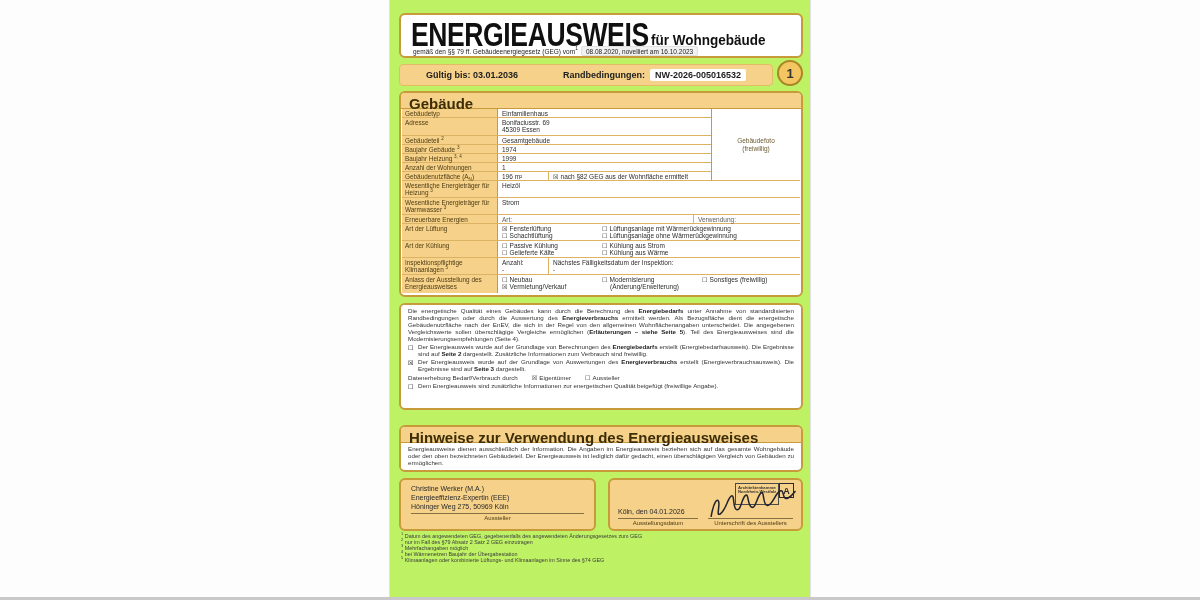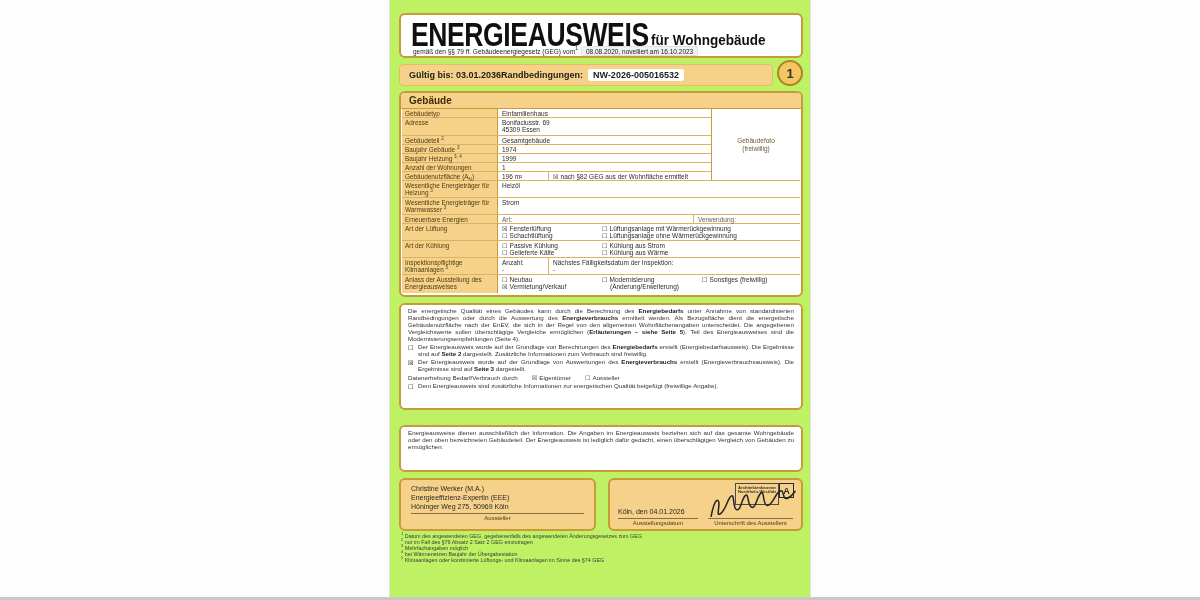--- a/index.html
+++ b/index.html
@@ -3,30 +3,30 @@
 <meta charset="utf-8">
 <style>
   * { box-sizing: border-box; margin: 0; padding: 0; }
   html,body { width:1200px; height:600px; background:#fdfdfd; font-family:"Liberation Sans", sans-serif; position:relative; overflow:hidden; -webkit-text-size-adjust:none; }
   .page { position:absolute; left:389px; top:0; width:422px; height:600px; background:#bef264; border-left:1px solid #e2e2e2; border-right:1px solid #e2e2e2; }
   .ghost-circle { position:absolute; left:728px; top:-30px; width:42px; height:42px; border-radius:50%; background:#e9e9e9; }
   .bottom-edge { position:absolute; left:0; top:597px; width:1200px; height:3px; background:#c9c9c9; }
 
   .panel { position:absolute; border:2px solid #c89b3a; border-radius:6px; background:#fff; overflow:hidden; }
   .panel.tan { background:#f5d189; }
-  .strip { background:#f5d189; border-bottom:1px solid #c89b3a; height:16px; padding:2px 8px 0 8px; font-size:10px; font-weight:bold; color:#3d2d06; }
+  .strip { background:#f5d189; border-bottom:1px solid #c89b3a; height:16px; padding:2px 8px 0 8px; font-size:15px; font-weight:bold; color:#3d2d06; }
 
   
   .hdr-title { position:absolute; left:10px; top:0px; font-size:34px; font-weight:bold; color:#101010; letter-spacing:-0.5px; transform:scaleX(0.78); transform-origin:left top; white-space:nowrap; }
   .hdr-sub-title { position:absolute; left:250px; top:16px; font-size:15px; font-weight:bold; color:#101010; transform:scaleX(0.9); transform-origin:left top; white-space:nowrap; }
   .hdr-law { position:absolute; left:12px; top:31px; font-size:6.5px; color:#222; white-space:nowrap; }
   .hdr-law sup { font-size:5px; }
   .law-chip { display:inline-block; background:#f1f1f1; border:1px solid #e0e0e0; border-radius:2px; padding:0.5px 4px; margin-left:3px; }
 
-  .valid-band { position:absolute; left:398px; top:64px; width:374px; height:22px; background:#f5d189; border:1px solid #e3bd66; border-radius:4px; display:flex; align-items:center; padding:0 9px; }
+  .valid-band { position:absolute; left:398px; top:64px; width:374px; height:22px; background:#f5d189; border:1px solid #e3bd66; border-radius:4px; display:flex; align-items:center; justify-content:space-between; padding:0 26px; }
   .valid-left { font-size:9px; font-weight:bold; color:#1d1d1d; }
   .reg-group { font-size:9px; font-weight:bold; color:#1d1d1d; display:flex; align-items:center; gap:5px; }
   .reg-chip { background:#fff; border-radius:2px; padding:1px 5px; font-weight:bold; color:#1d1d1d; }
   .page-badge { position:absolute; left:776px; top:60px; width:26px; height:26px; border-radius:50%; background:#f3c661; border:2px solid #ab8526; display:flex; align-items:center; justify-content:center; font-size:13px; font-weight:bold; color:#343434; }
 
   
   .tbl { position:absolute; left:1px; right:1px; top:16px; }
   .row { display:flex; border-bottom:1px solid #dcb264; }
   .row.last { border-bottom:none; }
   .lc { width:96px; flex:0 0 96px; background:#f5d189; border-right:1px solid #c89b3a; padding:1px 3px; font-size:6.4px; line-height:7.3px; color:#4e3c14; }
@@ -265,20 +265,21 @@
           </span>
       </div>
       <div class="item">
         <i class="cb">☐</i>
         <span class="itxt">Dem Energieausweis sind zusätzliche Informationen zur energetischen Qualität beigefügt (freiwillige Angabe).</span>
       </div>
     </div>
   </div>
 
   <div class="panel" style="left:9px; top:425px; width:404px; height:47px;">
+    <div class="strip">Hinweise zur Verwendung des Energieausweises</div>
     <div class="hint-body">
       <div class="para">Energieausweise dienen ausschließlich der Information. Die Angaben im Energieausweis beziehen sich auf das gesamte Wohngebäude oder den oben bezeichneten Gebäudeteil. Der Energieausweis ist lediglich dafür gedacht, einen überschlägigen Vergleich von Gebäuden zu ermöglichen.</div>
     </div>
   </div>
 
   <div class="panel tan sig-box" style="left:9px; top:478px; width:197px; height:53px;">
     <div class="sig-lines">
       <div>Christine Werker (M.A.)</div>
       <div>Energieeffizienz-Expertin (EEE)</div>
       <div>Höninger Weg 275, 50969 Köln</div>

